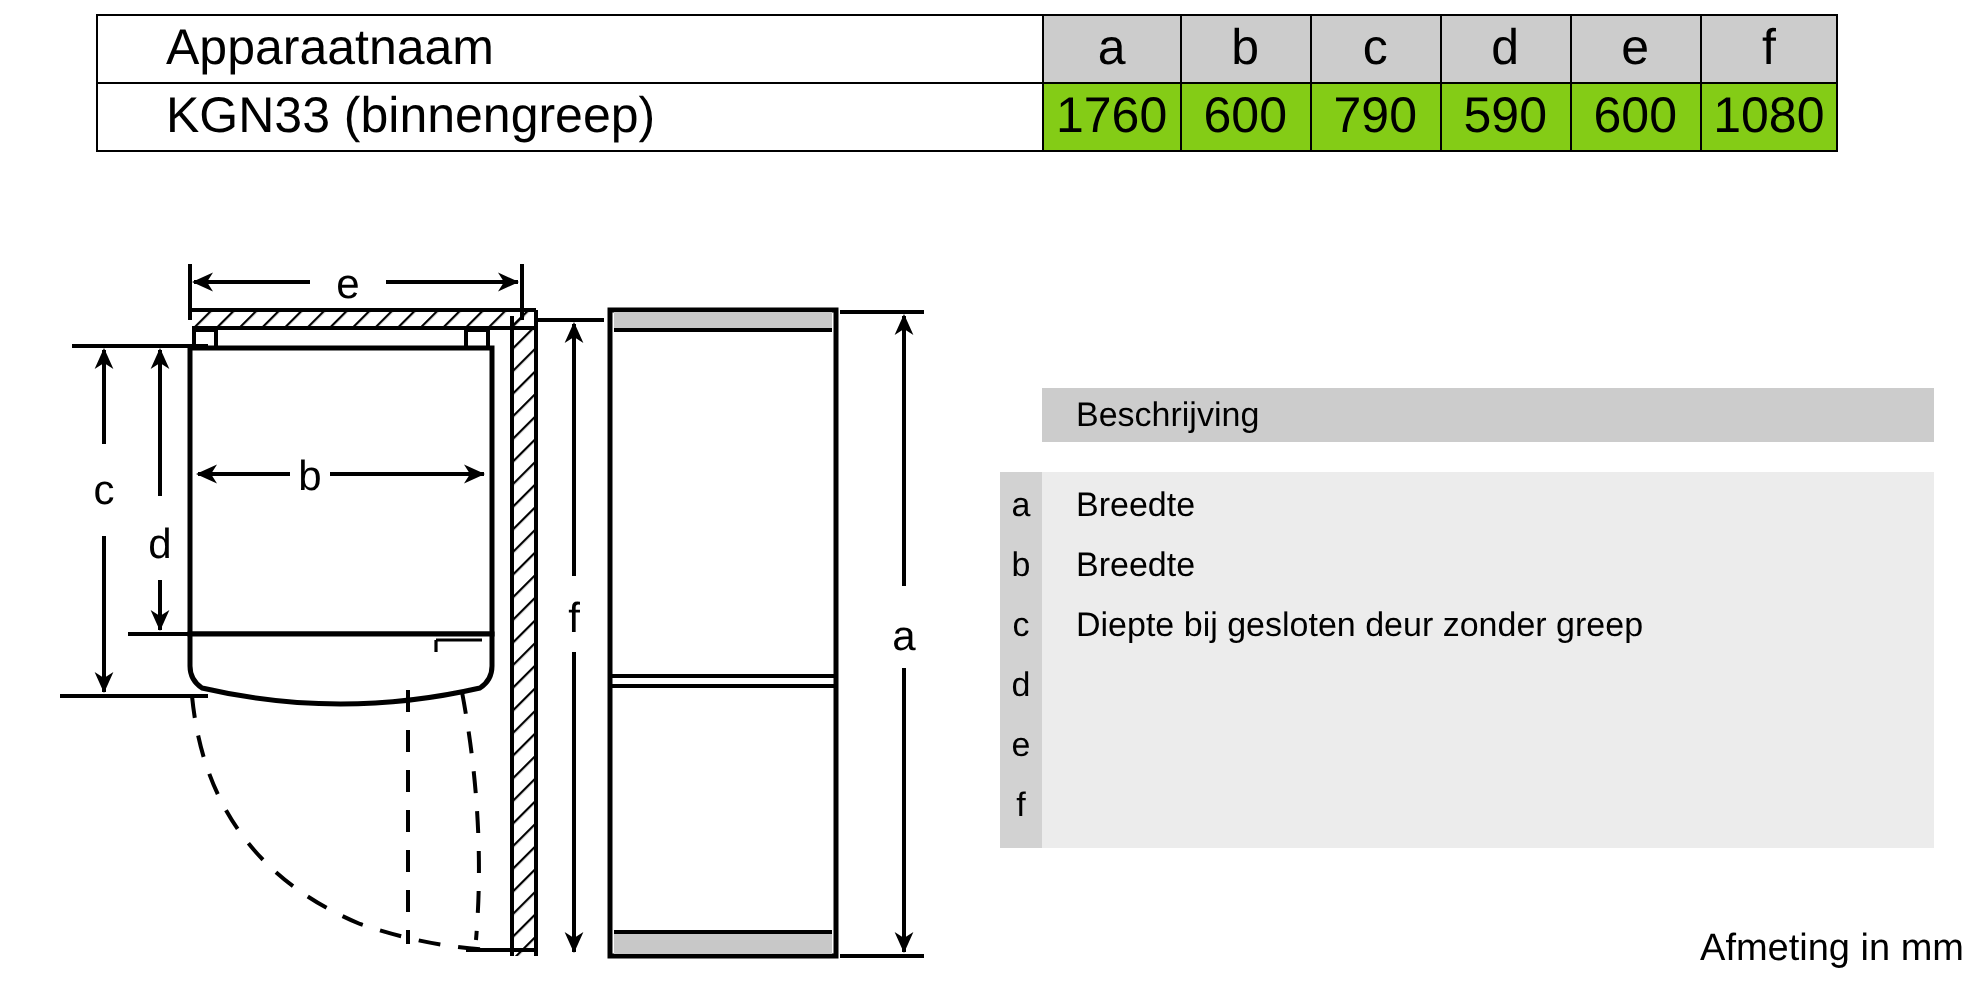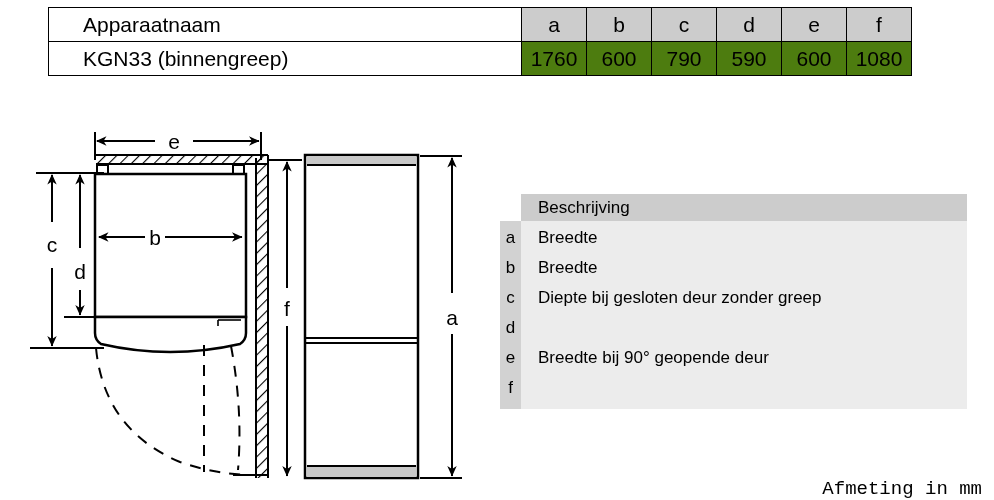--- a/index.html
+++ b/index.html
@@ -15,21 +15,21 @@
     color: #000000;
     overflow: hidden;
   }
 
   
   #spec-table {
     position: absolute;
     left: 48px;
     top: 7px;
     border-collapse: collapse;
-    font-size: 21px;
+    font-size: 25px;
   }
   #spec-table td {
     border: 1px solid #000000;
     height: 33px;
     padding: 0 6px;
     line-height: 33px;
     white-space: nowrap;
   }
   #spec-table td.name-cell {
     width: 432px;
@@ -37,21 +37,21 @@
     padding-left: 34px;
   }
   #spec-table td.letter-cell {
     width: 52px;
     text-align: center;
     background: #cccccc;
   }
   #spec-table td.value-cell {
     width: 52px;
     text-align: center;
-    background: #4d7c0f;
+    background: #84cc16;
   }
 
   
   #drawing {
     position: absolute;
     left: 0;
     top: 0;
     width: 994px;
     height: 500px;
   }
@@ -59,21 +59,21 @@
   
   #legend {
     position: absolute;
     left: 500px;
     top: 194px;
     width: 467px;
     font-size: 17px;
   }
   #legend .legend-head {
     position: relative;
-    height: 27px;
+    height: 42px;
   }
   #legend .legend-head .head-bg {
     position: absolute;
     left: 21px;
     top: 0;
     width: 446px;
     height: 27px;
     background: #cccccc;
   }
   #legend .legend-head .head-txt {
@@ -114,24 +114,23 @@
     position: absolute;
     left: 38px;
     top: 0;
     white-space: nowrap;
   }
 
   
   #footnote {
     position: absolute;
     right: 12px;
-    bottom: 0;
+    bottom: 14px;
     font-size: 19px;
     white-space: nowrap;
-    font-family: Liberation Mono, monospace;
   }
 </style>
 </head>
 <body>
 
 <table id="spec-table">
   <tbody>
     <tr>
       <td class="name-cell">Apparaatnaam</td>
       <td class="letter-cell">a</td>
@@ -275,21 +274,20 @@
     </div>
     <div class="legend-row">
       <div class="lr-letter">c</div>
       <div class="lr-desc">Diepte bij gesloten deur zonder greep</div>
     </div>
     <div class="legend-row">
       <div class="lr-letter">d</div>
     </div>
     <div class="legend-row">
       <div class="lr-letter">e</div>
-      <div class="lr-desc">Breedte bij 90° geopende deur</div>
     </div>
     <div class="legend-row">
       <div class="lr-letter">f</div>
     </div>
   </div>
 </div>
 
 <div id="footnote">Afmeting in mm</div>
 
 </body></html>

